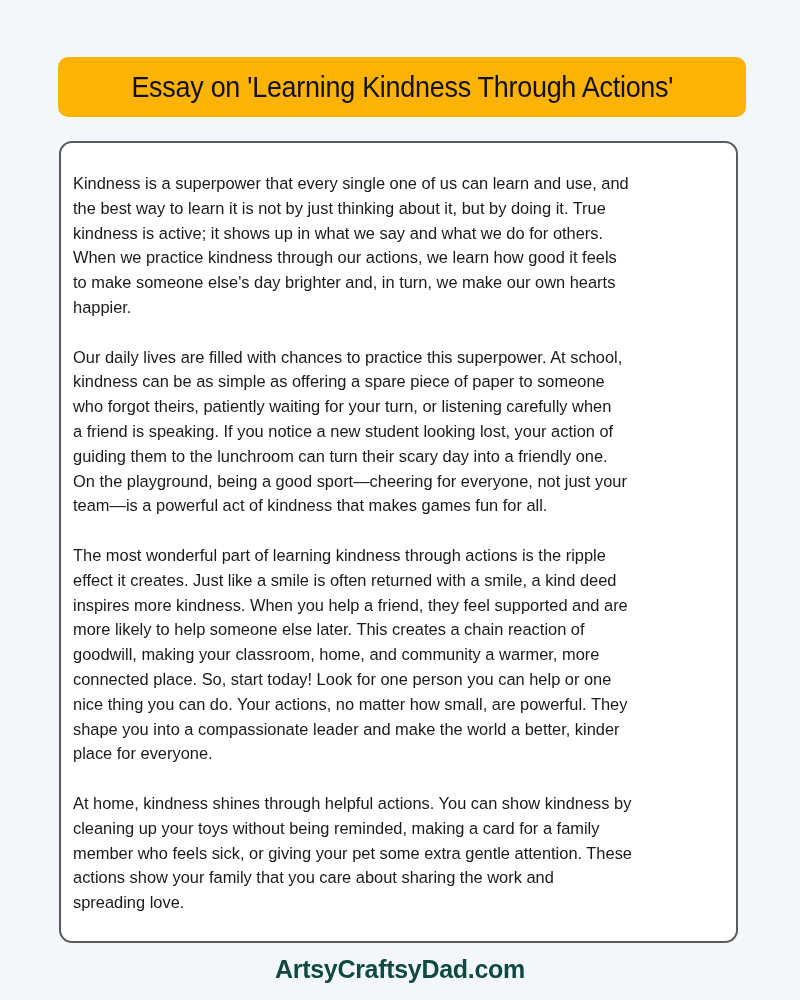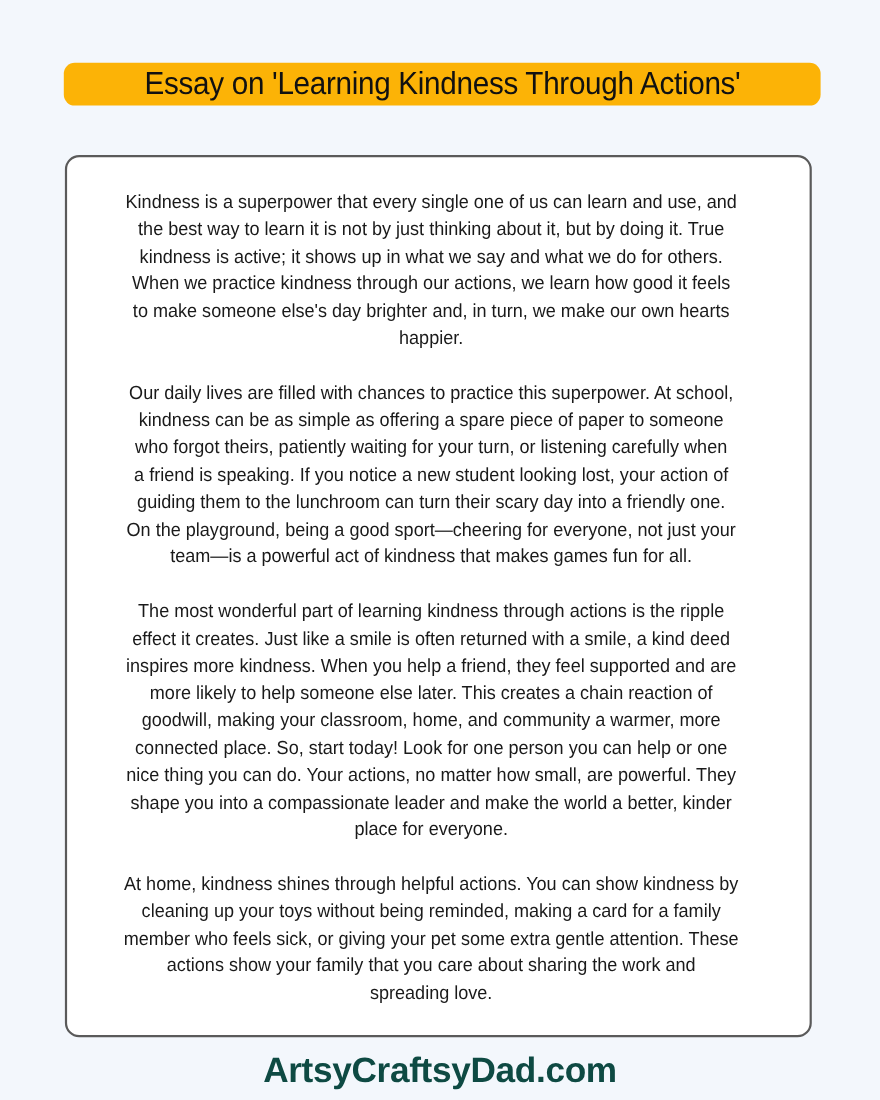--- a/index.html
+++ b/index.html
@@ -6,42 +6,41 @@
   body {
     width: 800px; height: 1000px;
     background: #f3f7fc;
     position: relative;
     overflow: hidden;
     font-family: "Liberation Sans", sans-serif;
   }
   .title-banner {
     position: absolute;
     left: 58px; top: 57px;
-    width: 688px; height: 39px;
+    width: 688px; height: 60px;
     background: #fcb306;
     border-radius: 10px;
     display: flex; align-items: center; justify-content: center;
   }
   .title-text {
     font-family: "Liberation Sans", sans-serif;
     font-size: 29px;
     color: #111;
     letter-spacing: -0.3px;
     white-space: nowrap;
     transform: scaleX(0.93);
   }
   .essay-card {
     position: absolute;
     left: 59px; top: 141px;
     width: 679px; height: 802px;
     background: #ffffff;
     border: 2px solid #5a5a5a;
     border-radius: 13px;
     box-sizing: border-box;
-    text-align: center;
   }
   .essay-body {
     position: absolute;
     left: 12px; top: 28px;
     width: 668px;
   }
   .para {
     margin: 0 0 24.8px 0;
     font-size: 17.2px;
     line-height: 24.8px;
@@ -53,21 +52,21 @@
     transform-origin: left center;
     transform: scaleX(0.955);
   }
   .footer-link {
     position: absolute;
     left: 0; top: 955px;
     width: 800px;
     text-align: center;
     font-family: "Liberation Sans", sans-serif;
     font-weight: bold;
-    font-size: 32px;
+    font-size: 25px;
     color: #0e4a43;
     letter-spacing: -0.3px;
   }
 </style>
 </head>
 <body>
 
 <div class="title-banner">
   <span class="title-text">Essay on 'Learning Kindness Through Actions'</span>
 </div>

